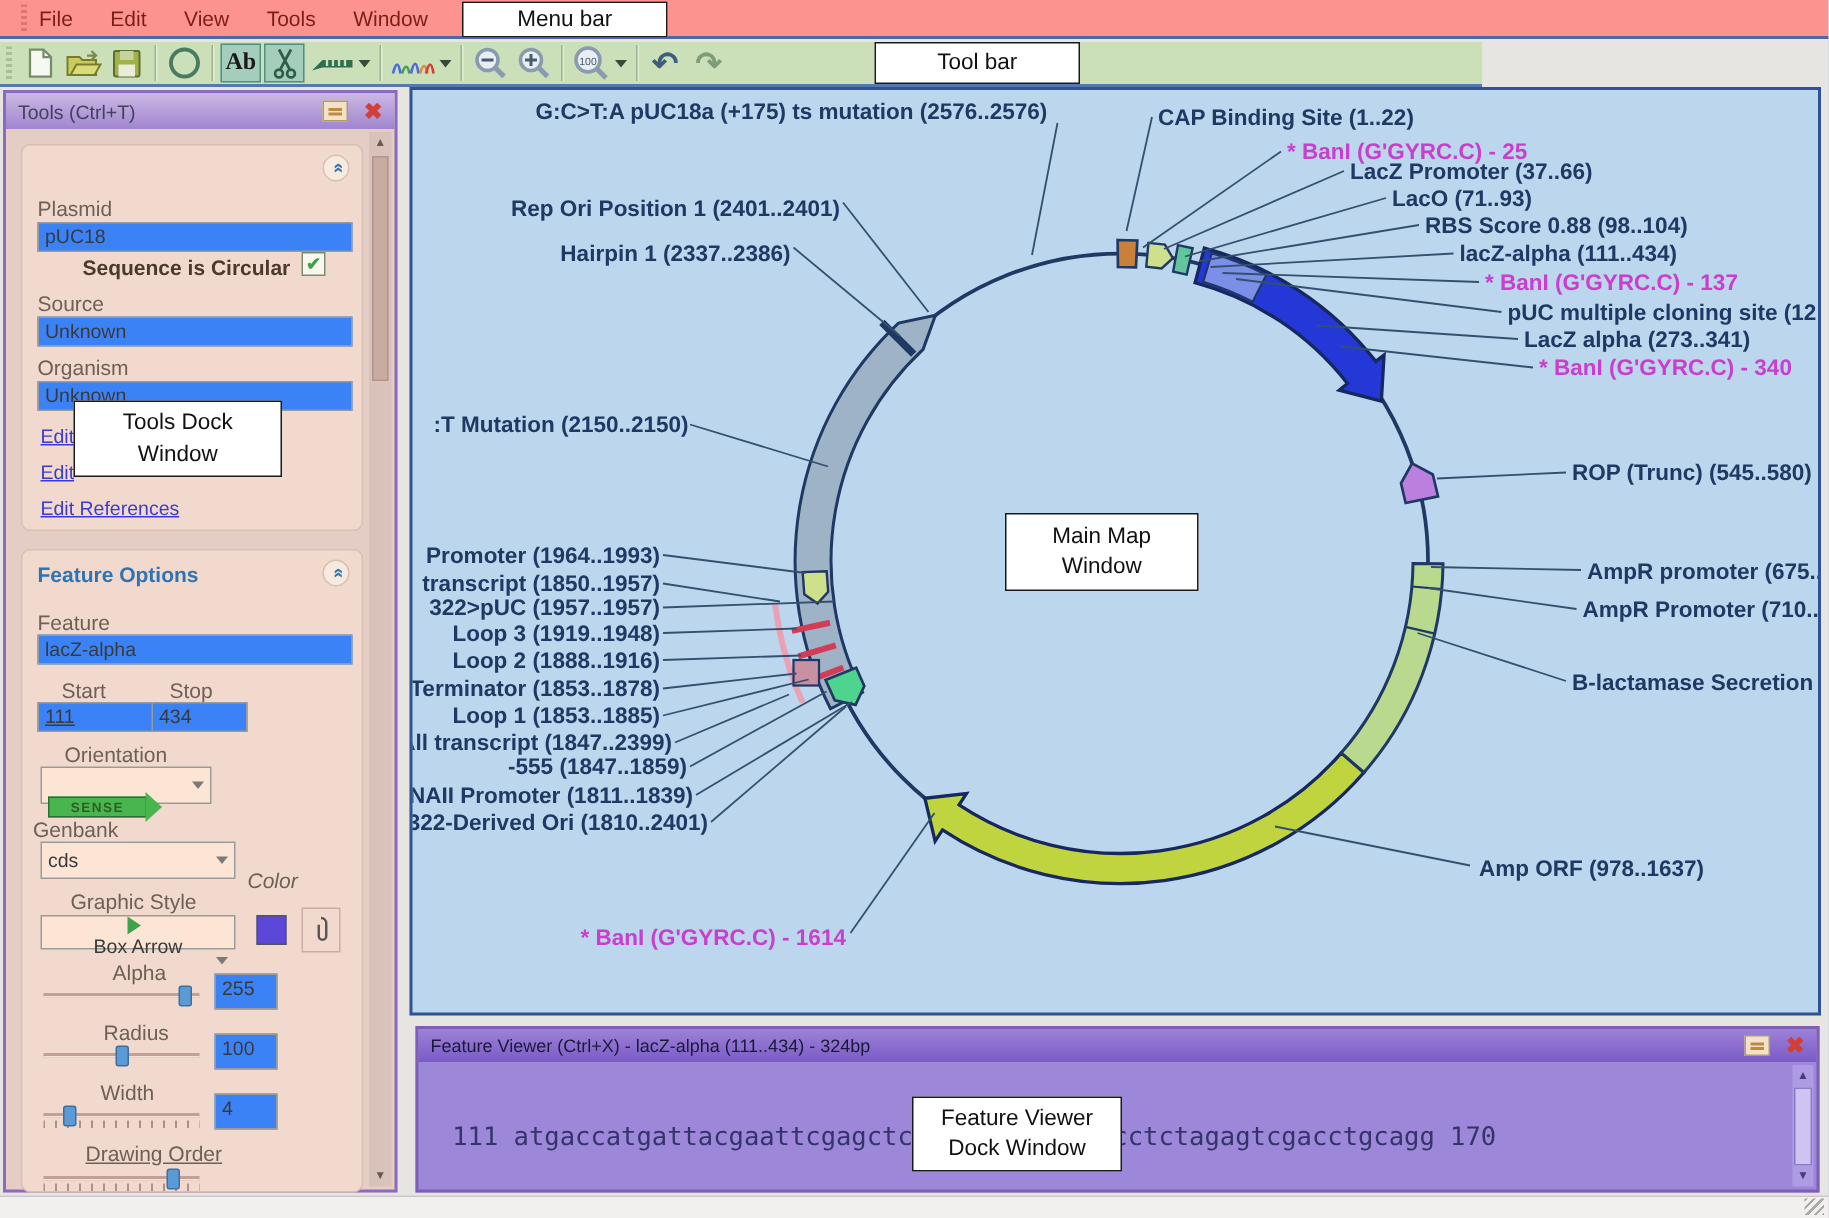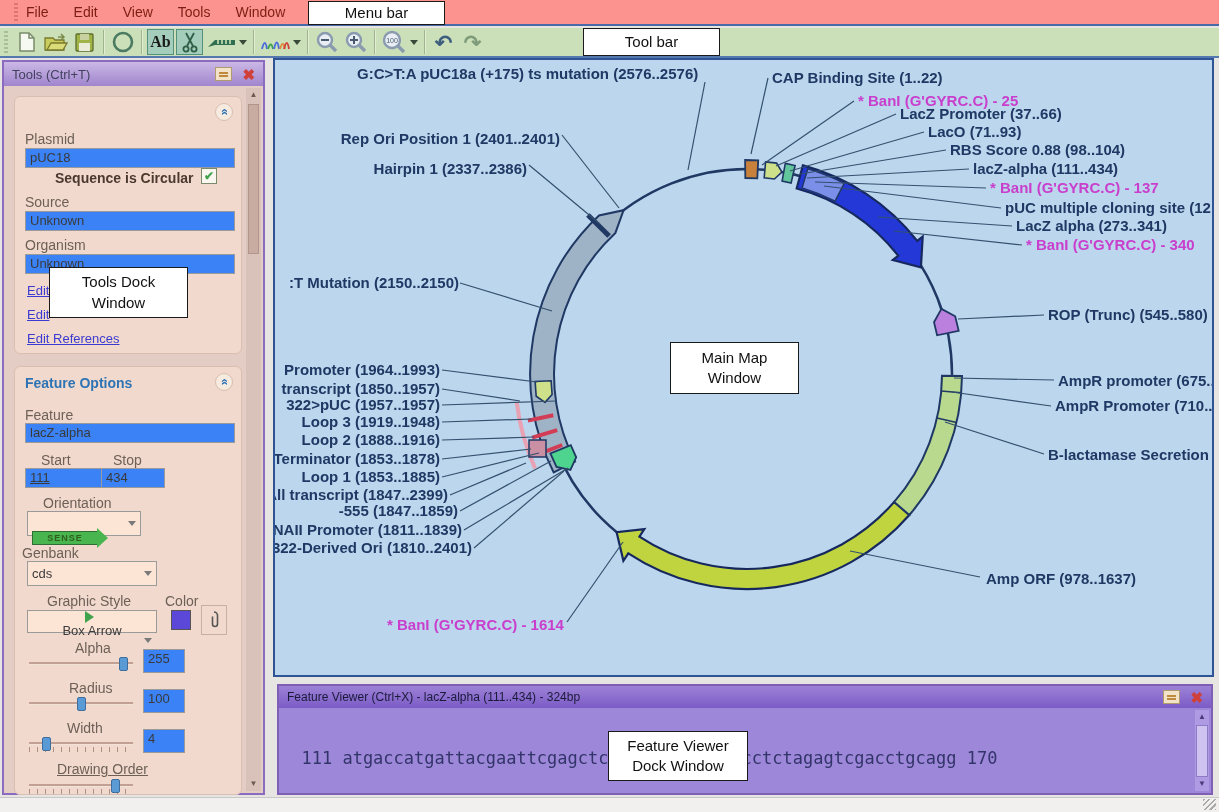--- a/index.html
+++ b/index.html
@@ -9,21 +9,21 @@
 
   
   .menubar { position:absolute; left:0; top:0; width:1219px; height:26px;
              background:#FC938E; border-bottom:2px solid #4A69A8;
              display:flex; align-items:center; padding-left:14px; }
   .menubar .grip { width:4px; height:18px; margin-right:8px;
     background:repeating-linear-gradient(to bottom,#E0746E 0 2px,transparent 2px 4px); }
   .menu-item { font-size:14px; color:#7B1E14; margin-right:25px; cursor:default; }
 
   
-  .toolbar { position:absolute; left:0; top:28px; width:1219px; height:30px;
+  .toolbar { position:absolute; left:0; top:28px; width:988px; height:30px;
              background:#CBE0B8; border-bottom:2px solid #5578AE;
              display:flex; align-items:center; padding-left:4px; }
   .toolbar .grip { width:4px; height:22px; margin-right:4px;
     background:repeating-linear-gradient(to bottom,#A8BE97 0 2px,transparent 2px 4px); }
   .tb-btn { height:26px; min-width:27px; display:flex; align-items:center;
             justify-content:center; margin:0 1px; border:1px solid transparent; }
   .tb-btn.selected { background:#A5CDBB; border:1px solid #55907D; }
   .tb-sep { width:1px; height:24px; background:#9FB48E; margin:0 4px;
             box-shadow:1px 0 0 #E2EDD6; }
   .caret { width:0; height:0; border-left:4px solid transparent;
@@ -290,21 +290,21 @@
       <span class="dd-caret"></span>
     </div>
 
     <div class="flabel" style="left:7px; top:178px;text-align:center;">Genbank</div>
     <div class="dropdown" style="left:12px; top:194px; width:130px; height:25px;">
       <span>cds</span>
       <span class="dd-caret"></span>
     </div>
 
     <div class="flabel" style="left:32px; top:226px;">Graphic Style</div>
-    <div class="flabel" style="left:150px; top:226px;">Color</div>
+    <div class="flabel" style="left:150px; top:212px;font-style:italic;">Color</div>
     <div class="dropdown" style="left:12px; top:243px; width:130px; height:23px;flex-direction:column;">
       <span class="mini-arrow"></span>
       <span>Box Arrow</span>
       <span class="dd-caret"></span>
     </div>
     <div class="swatch" style="left:156px; top:243px;"></div>
     <div class="clip-btn" style="left:186px; top:238px;">
       <svg width="12" height="20">
         <path d="M6 2 a3.5 3.5 0 0 1 3.5 3.5 V14 a2.5 2.5 0 0 1 -5 0 V6.5" fill="none" stroke="#555" stroke-width="1.6"></path>
       </svg>

